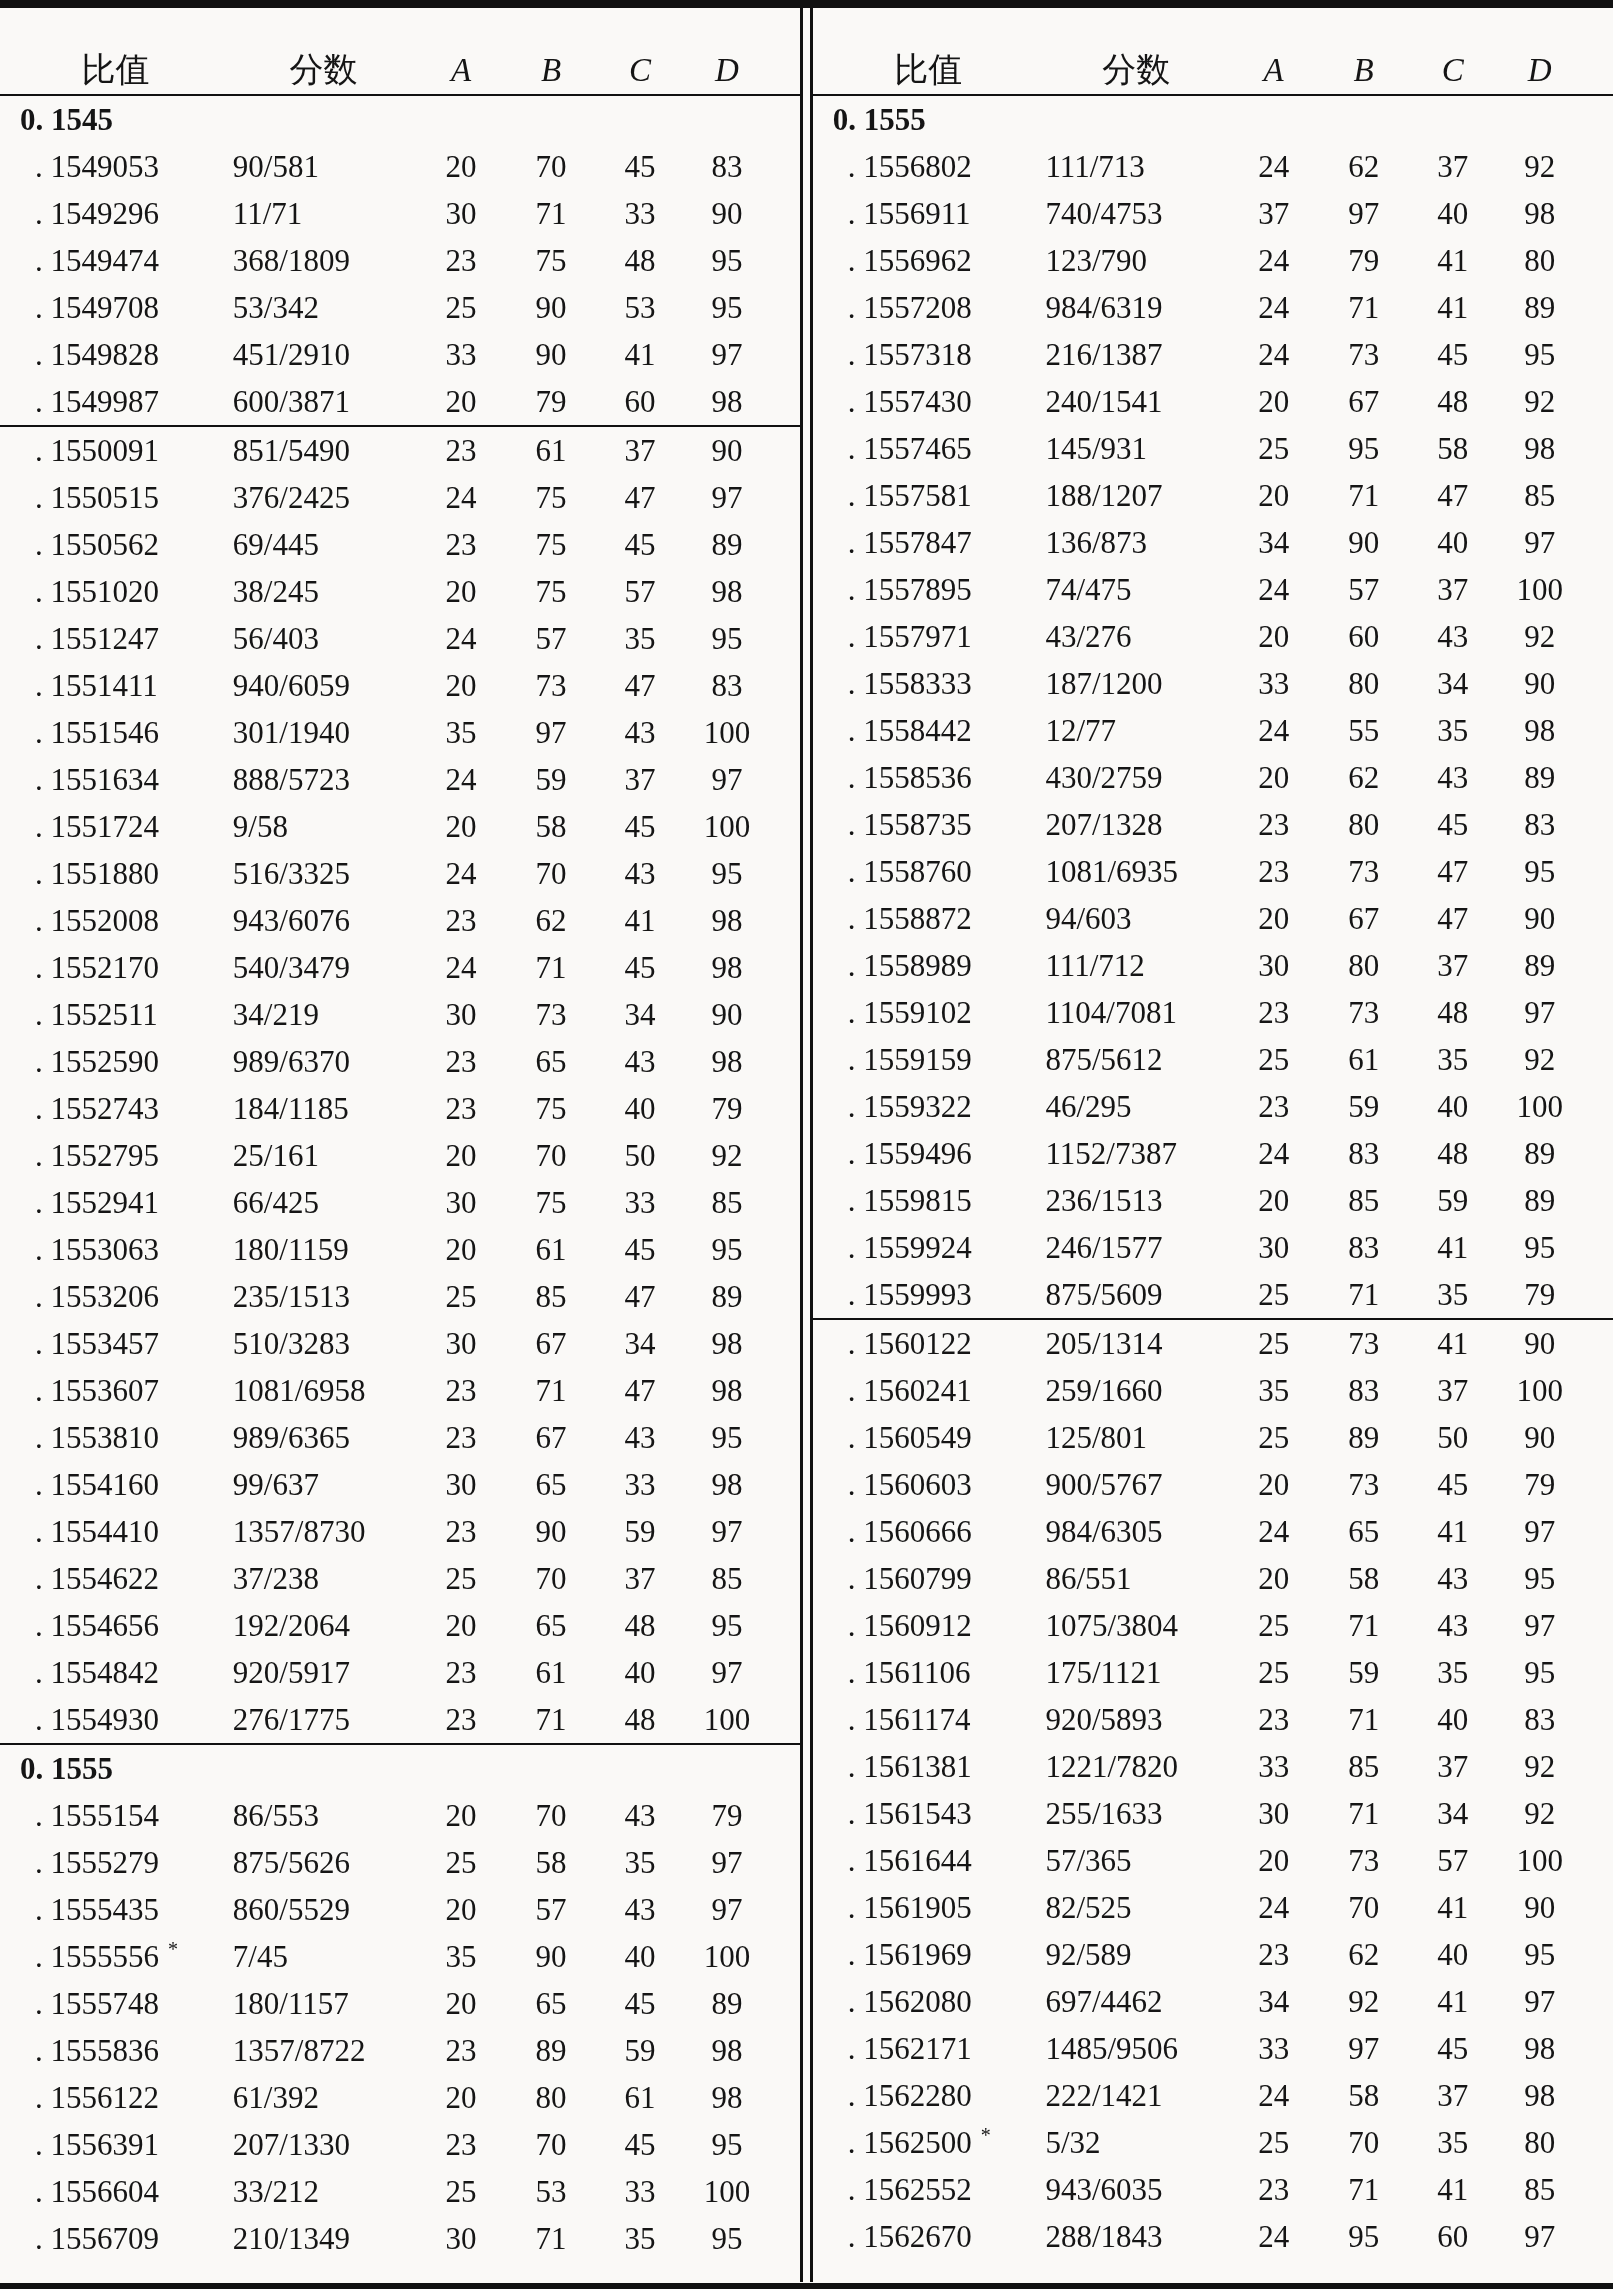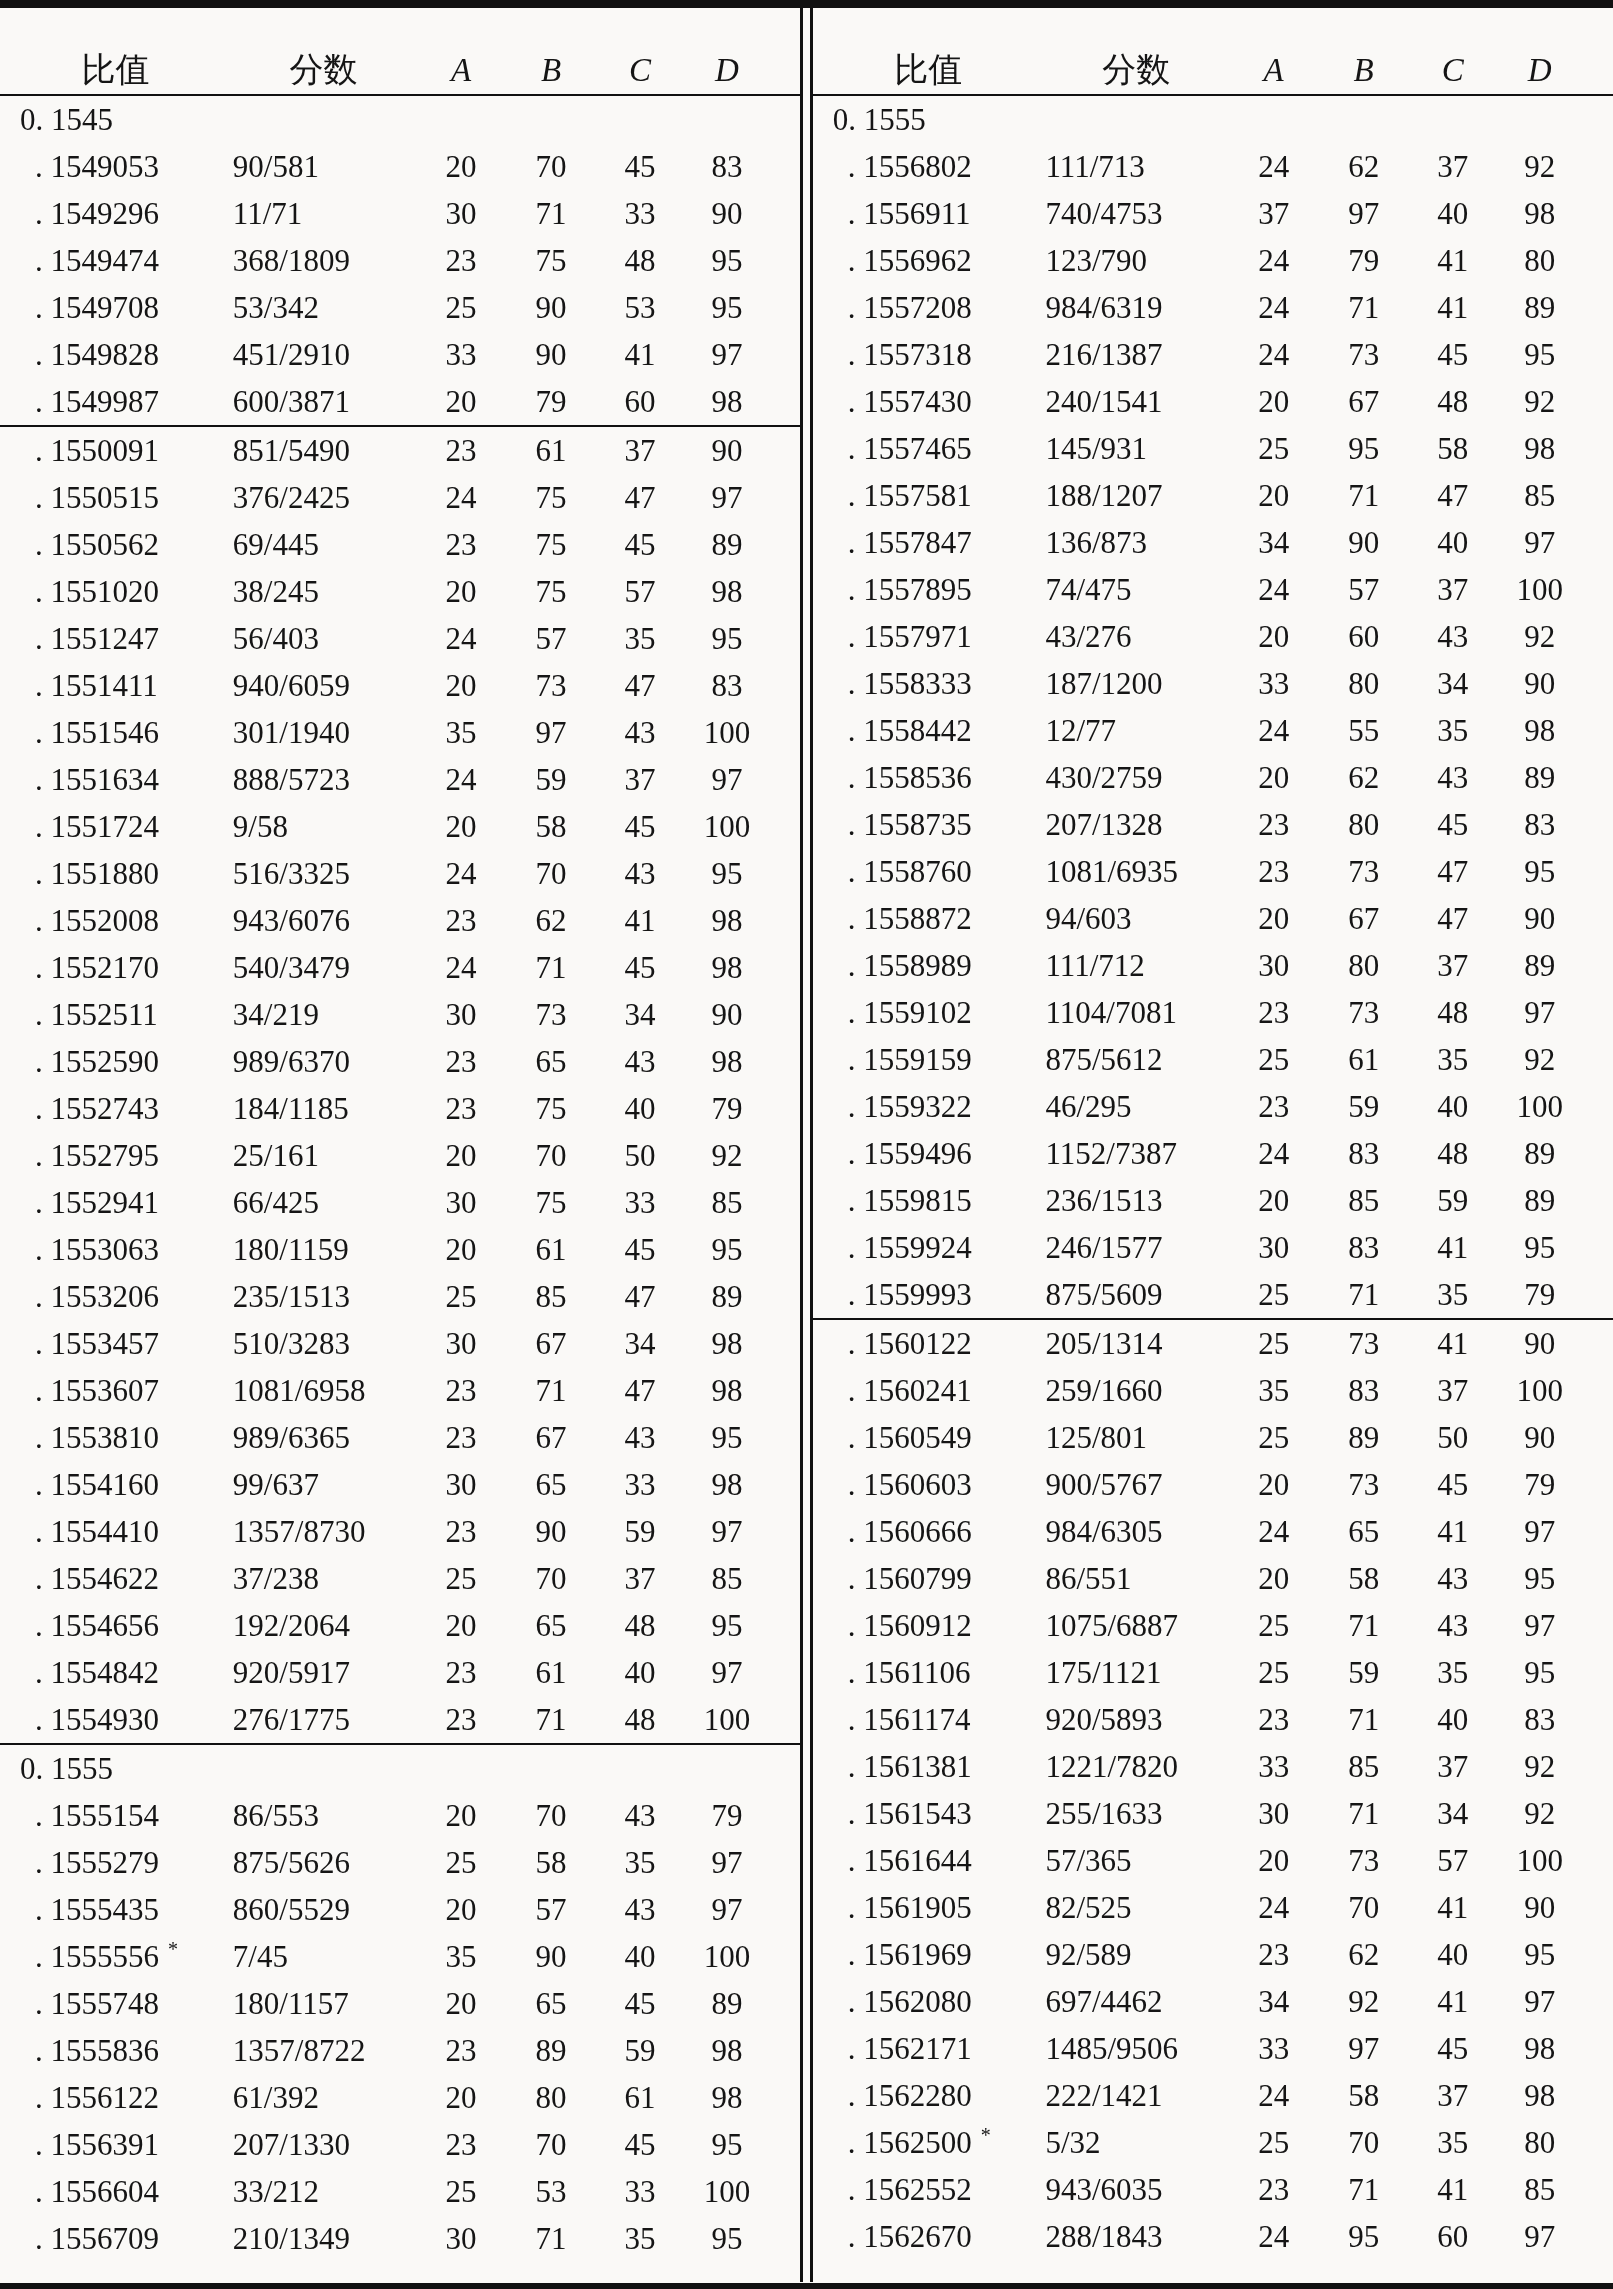--- a/index.html
+++ b/index.html
@@ -34,21 +34,21 @@
   .head-cell.latin{font-style:italic;font-size:33px;}
   .section{box-sizing:border-box;}
   .section + .section{border-top:2.7px solid #111;}
   .row{
     height:47px;
     display:grid;grid-template-columns:231px 185px 90px 90px 88px 86px;
     align-items:center;
     font-size:31px;line-height:47px;
     white-space:nowrap;
   }
-  .section-label{grid-column:1 / -1;padding-left:20px;}
+  .section-label{grid-column:1 / -1;padding-left:20px;font-weight:bold;}
   .cell-ratio{padding-left:35px;}
   .cell-frac{padding-left:1.8px;}
   .cell-num{text-align:center;}
   sup.star{font-size:20px;line-height:0;vertical-align:super;margin-left:9px;}
 </style>
 </head>
 <body>
 
 <div class="page">
   <div class="rule-top"></div>
@@ -686,21 +686,21 @@
           <div class="row">
             <span class="cell-ratio">. 1560799</span>
             <span class="cell-frac">86/551</span>
             <span class="cell-num">20</span>
             <span class="cell-num">58</span>
             <span class="cell-num">43</span>
             <span class="cell-num">95</span>
           </div>
           <div class="row">
             <span class="cell-ratio">. 1560912</span>
-            <span class="cell-frac">1075/6887</span>
+            <span class="cell-frac">1075/3804</span>
             <span class="cell-num">25</span>
             <span class="cell-num">71</span>
             <span class="cell-num">43</span>
             <span class="cell-num">97</span>
           </div>
           <div class="row">
             <span class="cell-ratio">. 1561106</span>
             <span class="cell-frac">175/1121</span>
             <span class="cell-num">25</span>
             <span class="cell-num">59</span>

